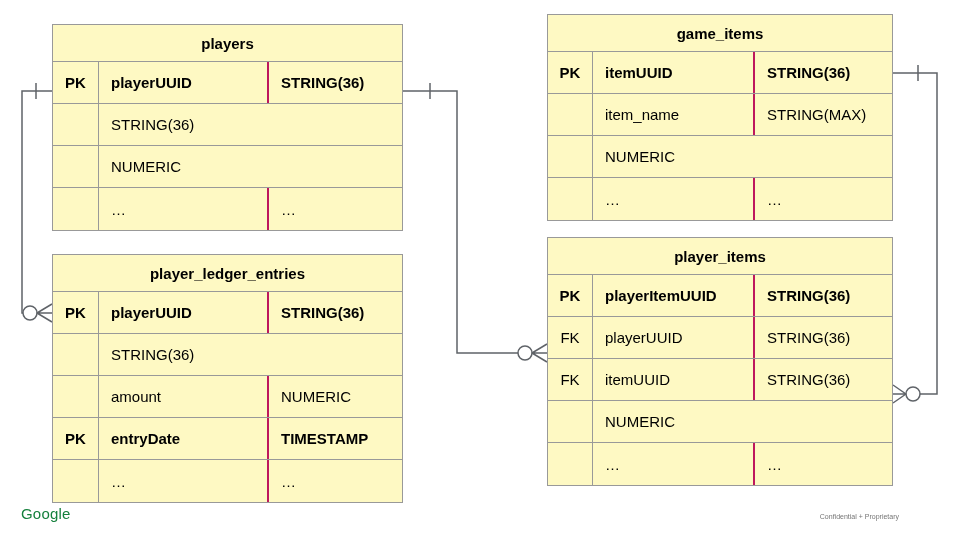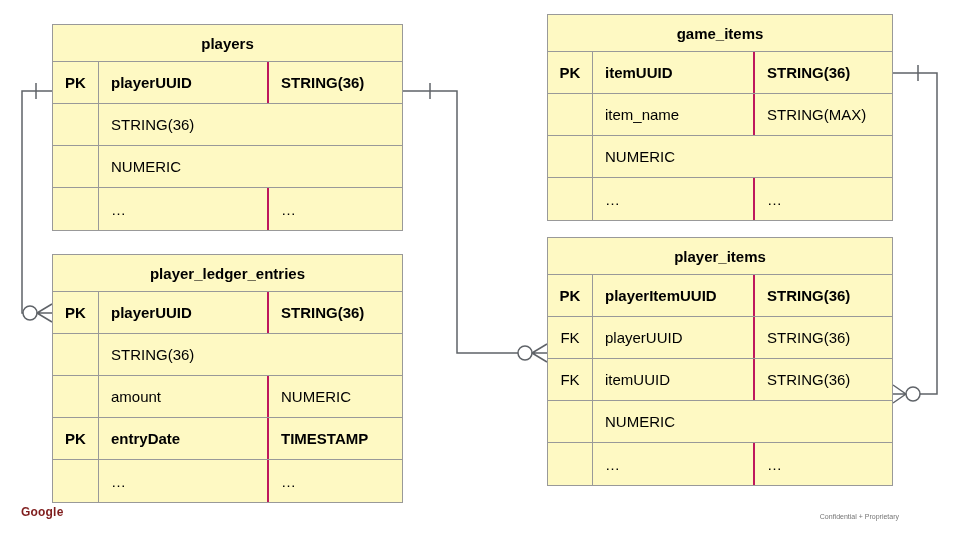--- a/index.html
+++ b/index.html
@@ -16,22 +16,22 @@
   .trow:last-child{border-bottom:none;}
   .lt .trow{grid-template-columns:46px 170px 1fr;}
   .rt .trow{grid-template-columns:45px 162px 1fr;}
   .cell{display:flex;align-items:center;font-size:15px;box-sizing:border-box;overflow:hidden;}
   .c-key{justify-content:center;border-right:1px solid #999999;}
   .c-name{padding-left:12px;border-right:2px solid #be185d;}
   .c-type{padding-left:12px;}
   .b{font-weight:bold;}
   #connector-layer{position:absolute;left:0;top:0;pointer-events:none;}
   #footer-brand{
-    position:absolute;left:21px;top:505px;font-size:12px;color:#7f1d1d;
-    letter-spacing:0.2px;font-weight:700;
+    position:absolute;left:21px;top:505px;font-size:15px;color:#15803d;
+    letter-spacing:0.2px;font-weight:400;
   }
   #footer-note{position:absolute;right:61px;top:513px;font-size:7px;color:#757575;}
 </style>
 </head>
 <body>
 
 <div id="slide">
 
   <svg id="connector-layer" width="960" height="540" viewBox="0 0 960 540">
 

